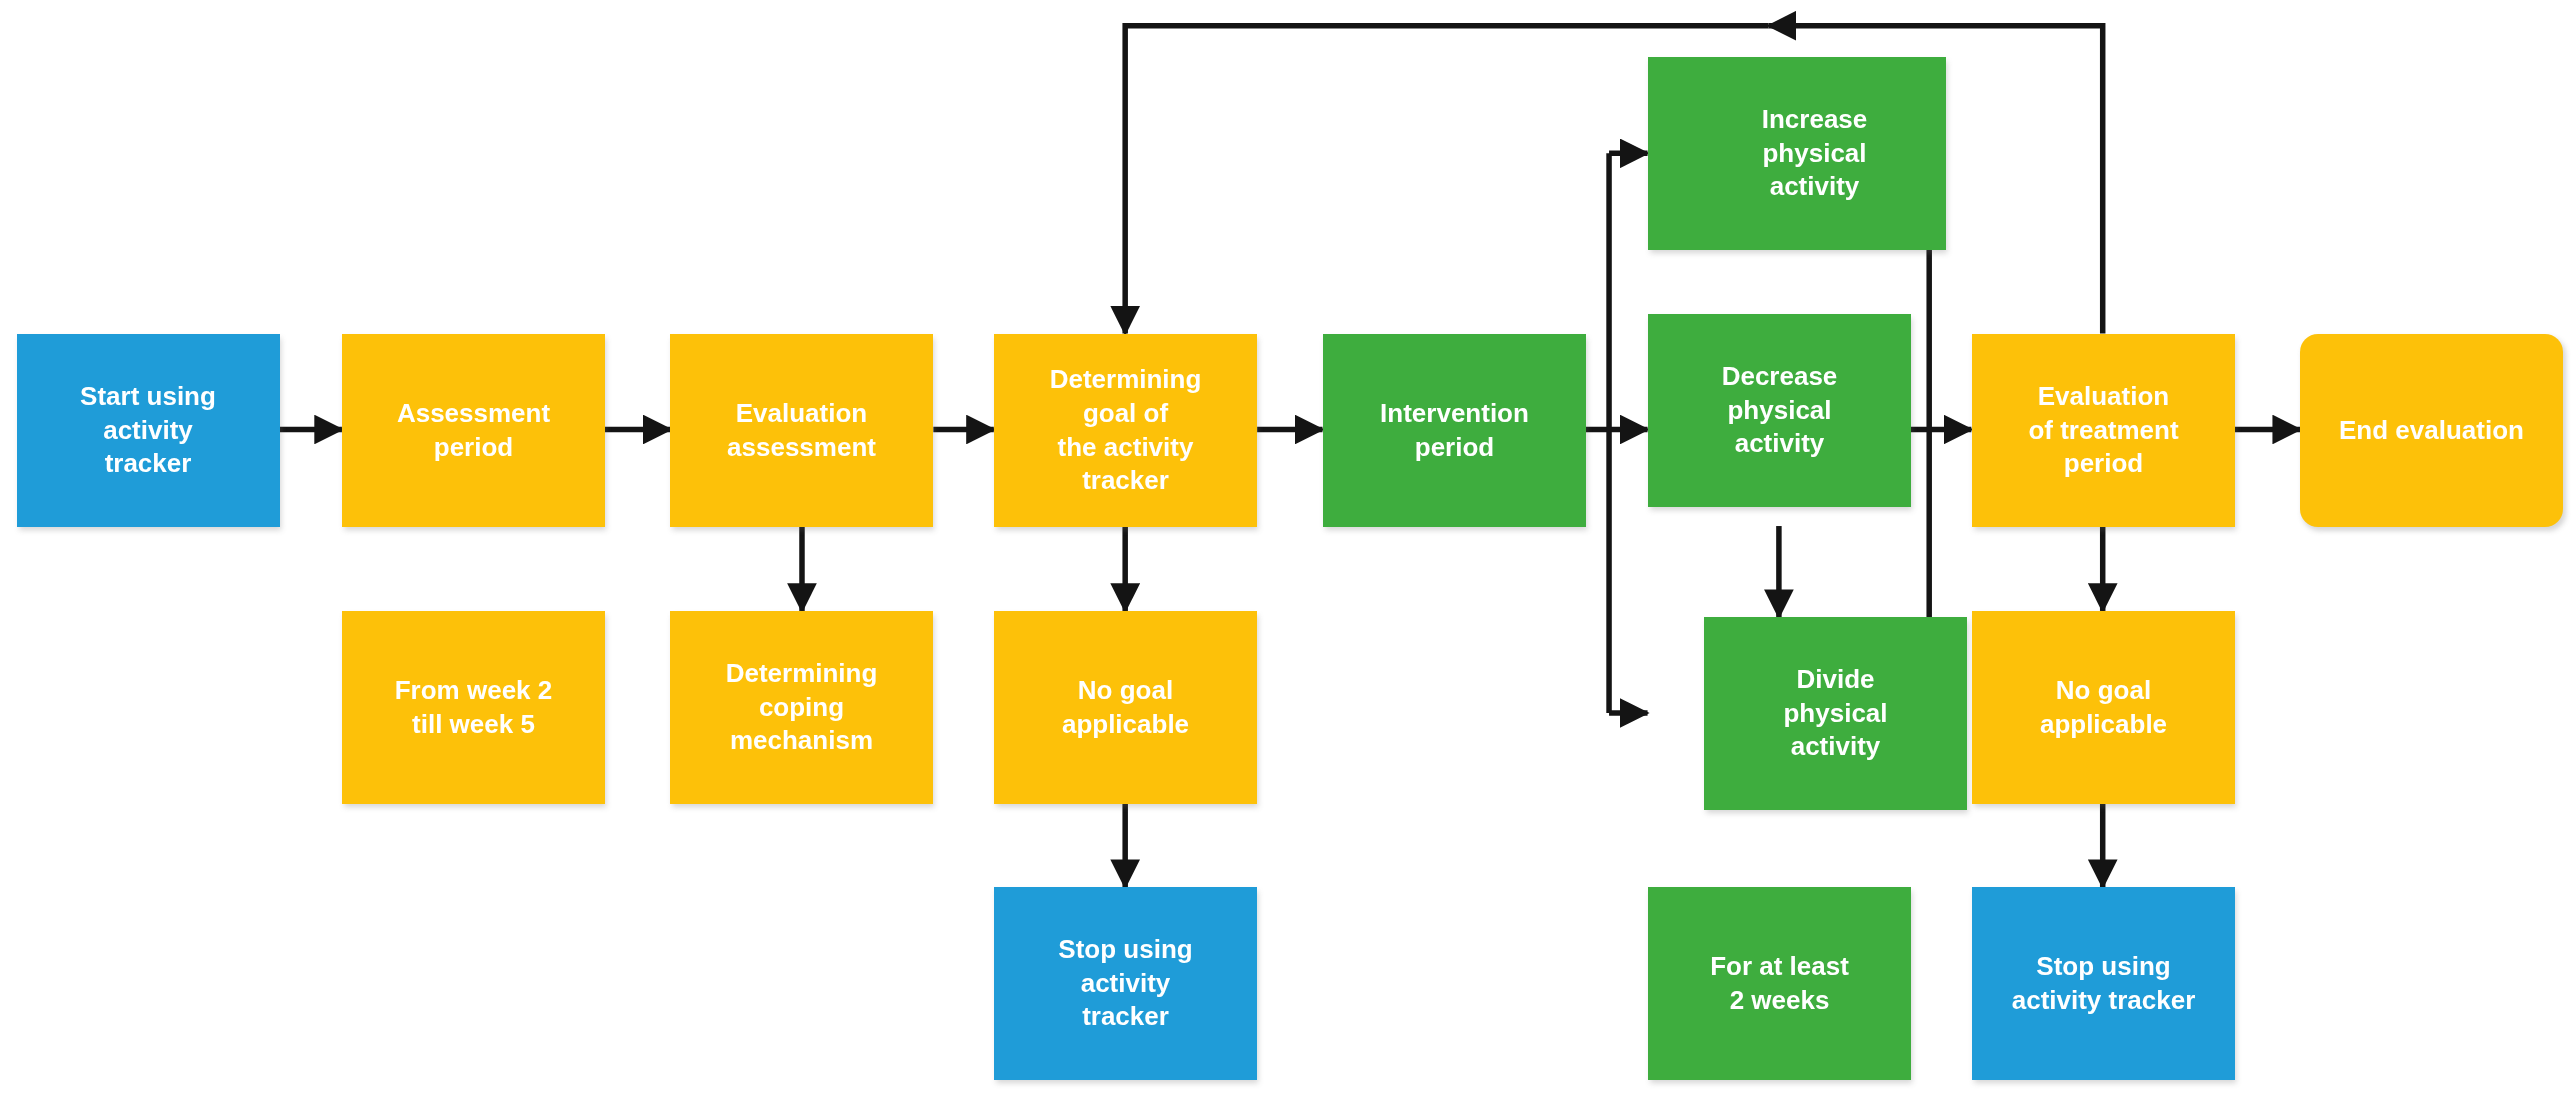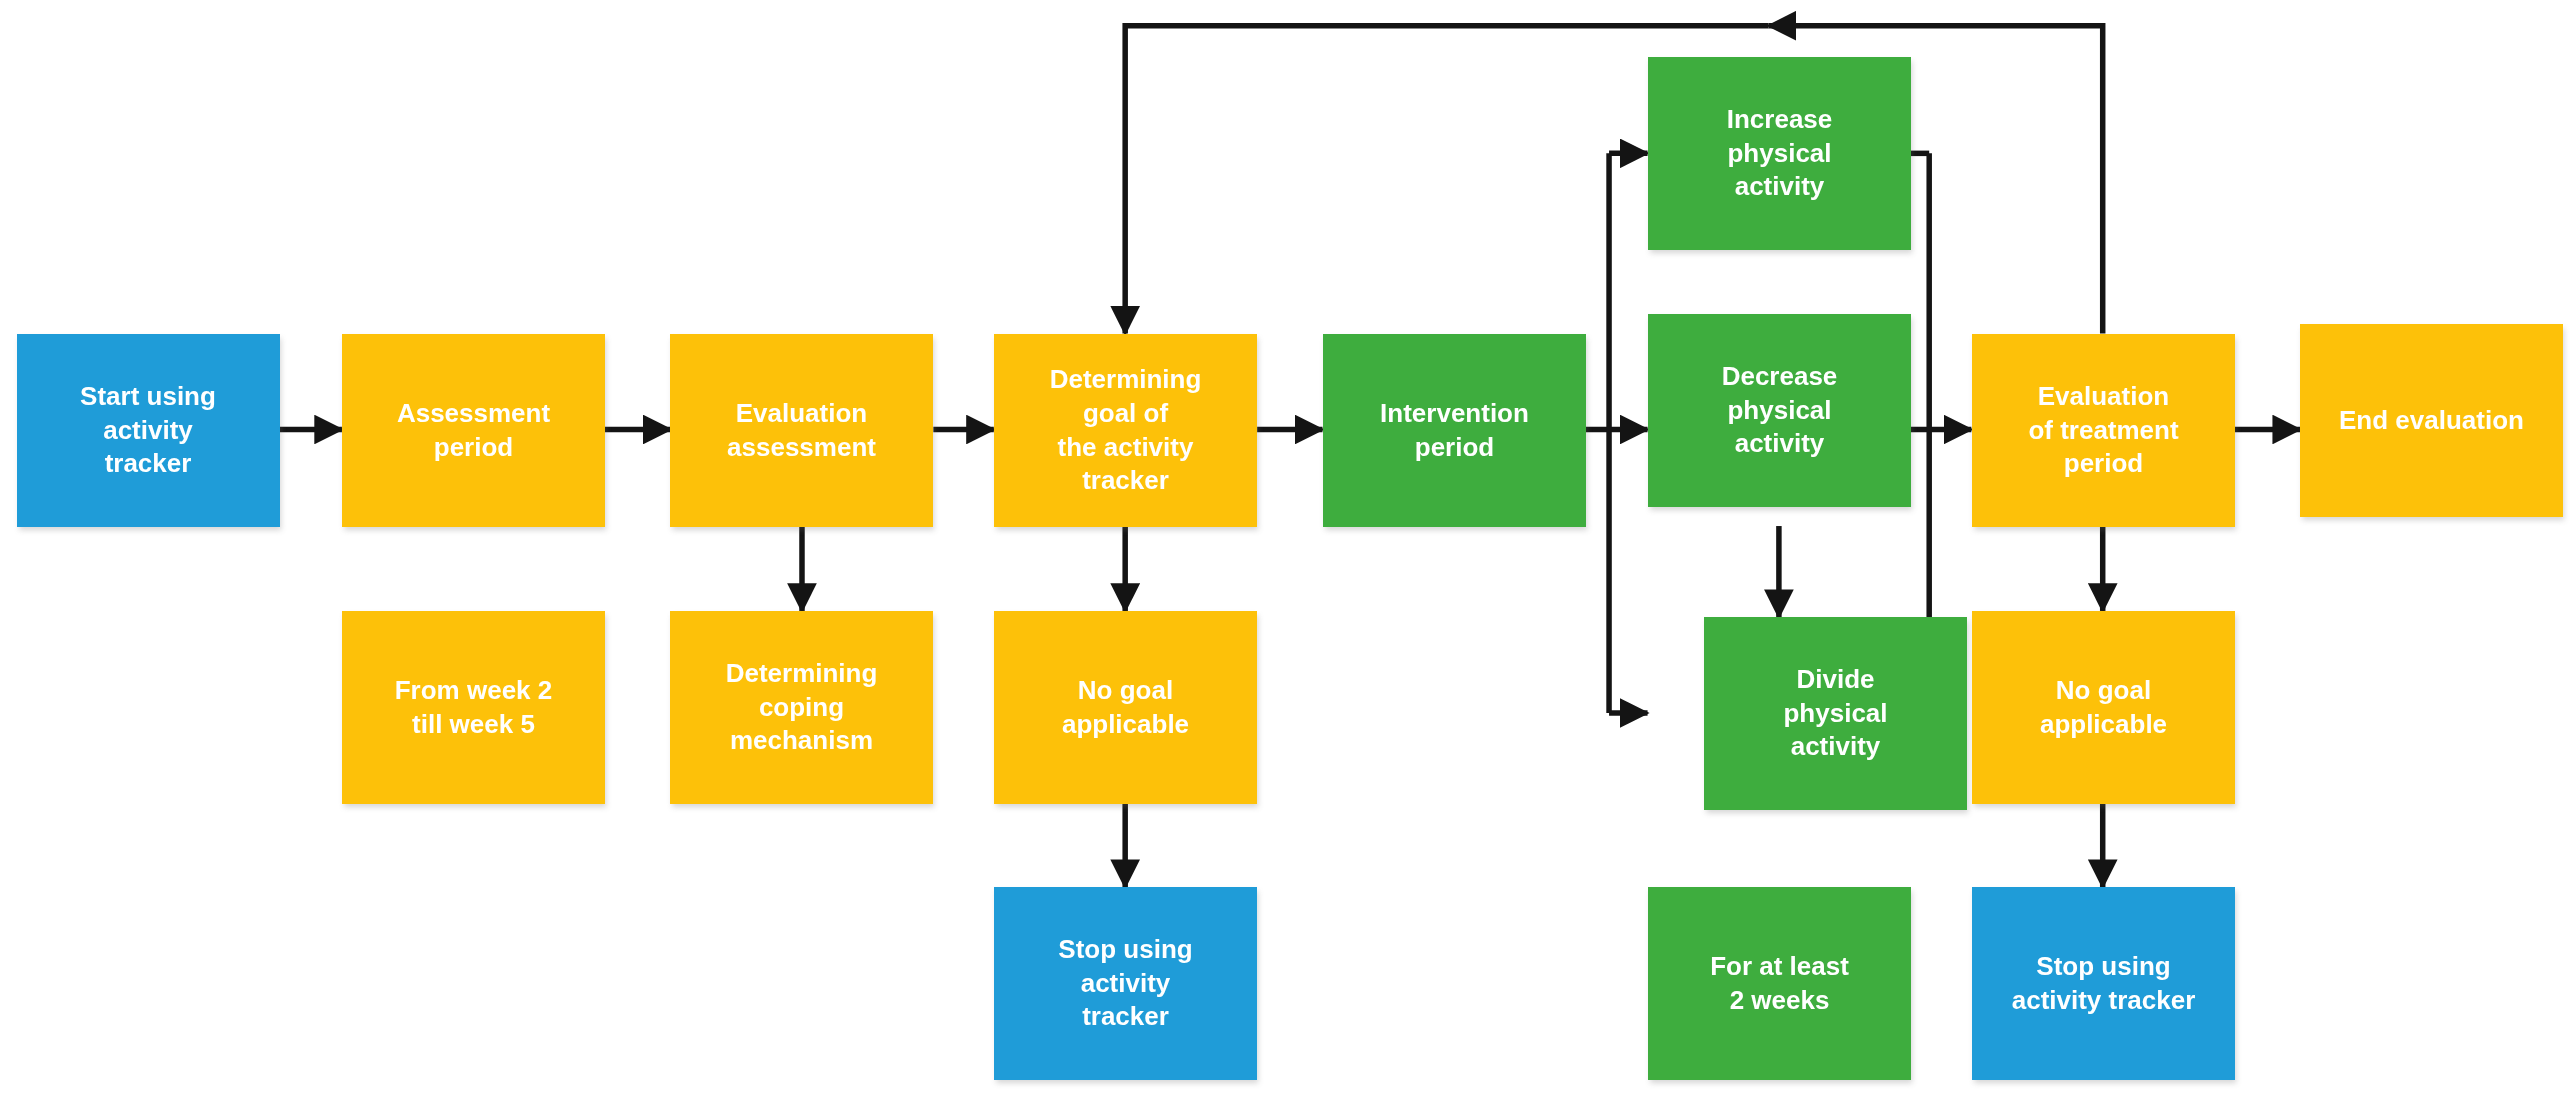--- a/index.html
+++ b/index.html
@@ -107,41 +107,41 @@
   <div class="node orange" style="left:994px; top:334px;">
     <span>Determining
 goal of
 the activity
 tracker</span>
   </div>
   <div class="node green" style="left:1323px; top:334px;">
     <span>Intervention
 period</span>
   </div>
-  <div class="node green" style="left:1648px; top:57px;">
+  <div class="node green" style="left:1648px; top:57px;padding-left:35px;">
     <span>Increase
 physical
 activity</span>
   </div>
   <div class="node green" style="left:1648px; top:314px;">
     <span>Decrease
 physical
 activity</span>
   </div>
   <div class="node green" style="left:1704px; top:617px;">
     <span>Divide
 physical
 activity</span>
   </div>
   <div class="node orange" style="left:1972px; top:334px;">
     <span>Evaluation
 of treatment
 period</span>
   </div>
-  <div class="node orange" style="left:2300px; top:324px;">
+  <div class="node orange" style="left:2300px; top:334px;border-radius:18px;">
     <span>End evaluation</span>
   </div>
 
   <div class="node orange" style="left:342px; top:611px;">
     <span>From week 2
 till week 5</span>
   </div>
   <div class="node orange" style="left:670px; top:611px;">
     <span>Determining
 coping

